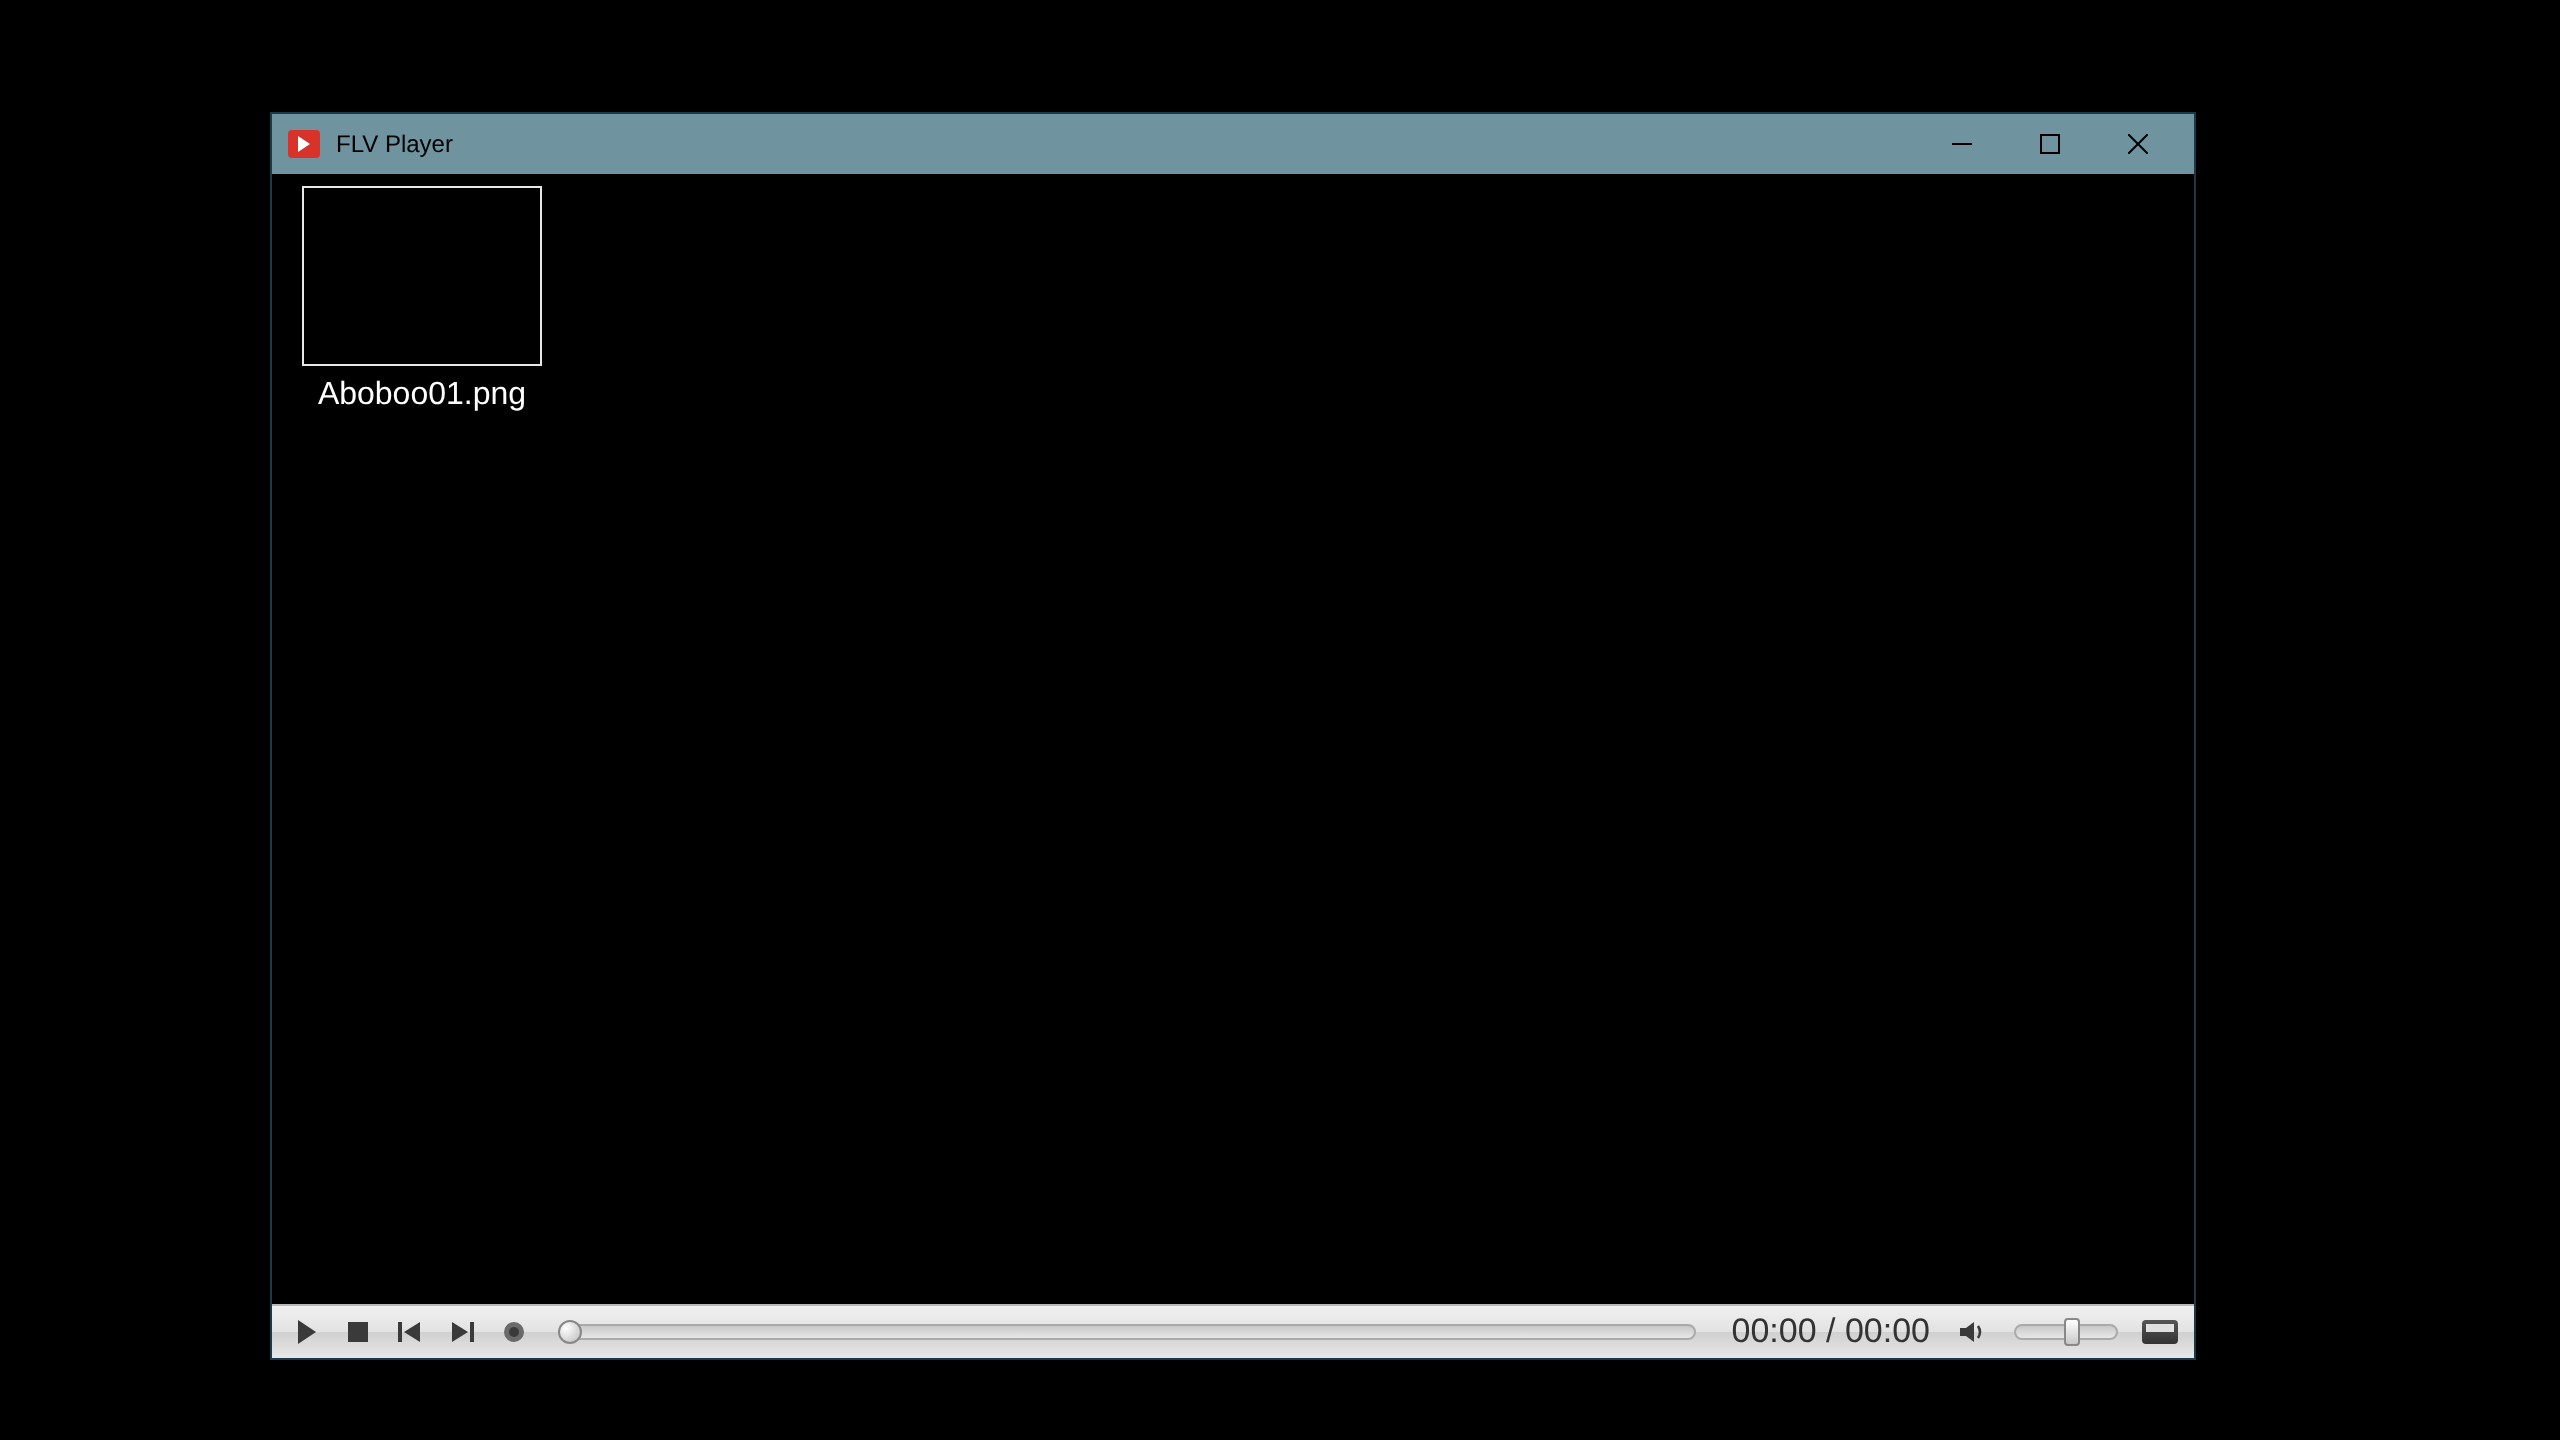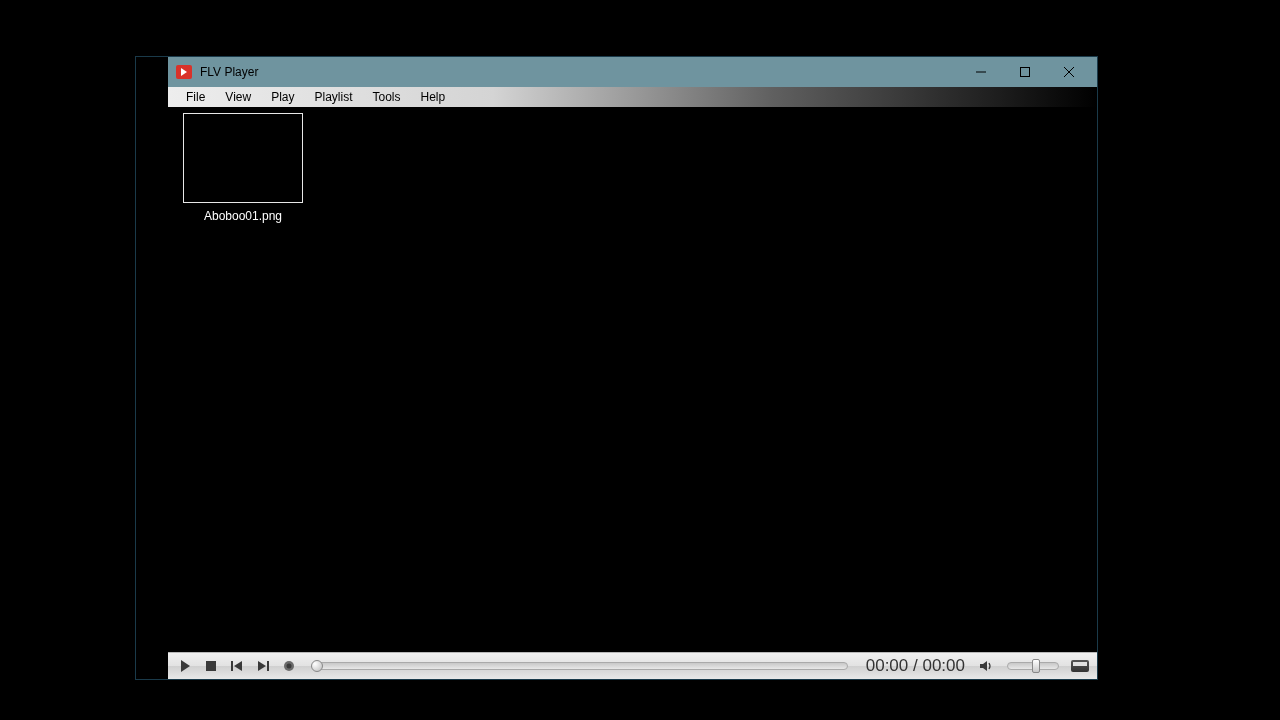--- a/index.html
+++ b/index.html
@@ -4,21 +4,20 @@
 <style>
   * { box-sizing: border-box; margin: 0; padding: 0; }
   html, body { width: 1280px; height: 720px; background: #000; font-family: "Segoe UI", Tahoma, sans-serif; font-size: 12px; overflow: hidden; }
   .app-window {
     position: absolute;
     left: 135px; top: 56px;
     width: 963px; height: 624px;
     background: #000;
     display: flex; flex-direction: column;
     border: 1px solid #1a3a4a;
-    padding-left: 32px;
   }
   .titlebar {
     height: 30px;
     background: #6f949f;
     display: flex; align-items: center;
     padding: 0 6px 0 8px;
     color: #000;
     user-select: none;
   }
   .titlebar .app-icon {
@@ -64,21 +63,21 @@
     display: flex; flex-direction: column; align-items: center;
   }
   .thumb-img {
     width: 120px; height: 90px;
     background: #000;
     border: 1px solid #e8e8e8;
   }
   .thumb-label {
     margin-top: 6px;
     color: #fff;
-    font-size: 12px;
+    font-size: 16px;
     text-align: center;
   }
   .controls {
     height: 27px;
     background: linear-gradient(to bottom, #f0f0f0 0%, #e2e2e2 50%, #d0d0d0 51%, #e8e8e8 100%);
     display: flex; align-items: center;
     padding: 0 6px;
     gap: 4px;
     border-top: 1px solid #b8b8b8;
   }
@@ -146,28 +145,20 @@
         </svg>
     </div>
     <div class="win-btn">
       <svg viewBox="0 0 10 10">
           <line x1="0" y1="0" x2="10" y2="10"></line>
           <line x1="10" y1="0" x2="0" y2="10"></line>
         </svg>
     </div>
   </div>
 
-  <div class="menubar">
-    <div class="menu-item">File</div>
-    <div class="menu-item">View</div>
-    <div class="menu-item">Play</div>
-    <div class="menu-item">Playlist</div>
-    <div class="menu-item">Tools</div>
-    <div class="menu-item">Help</div>
-  </div>
 
   <div class="content">
     <div class="thumb">
       <div class="thumb-img"></div>
       <div class="thumb-label">Aboboo01.png</div>
     </div>
   </div>
 
   <div class="controls">
     <div class="ctrl-btn">

